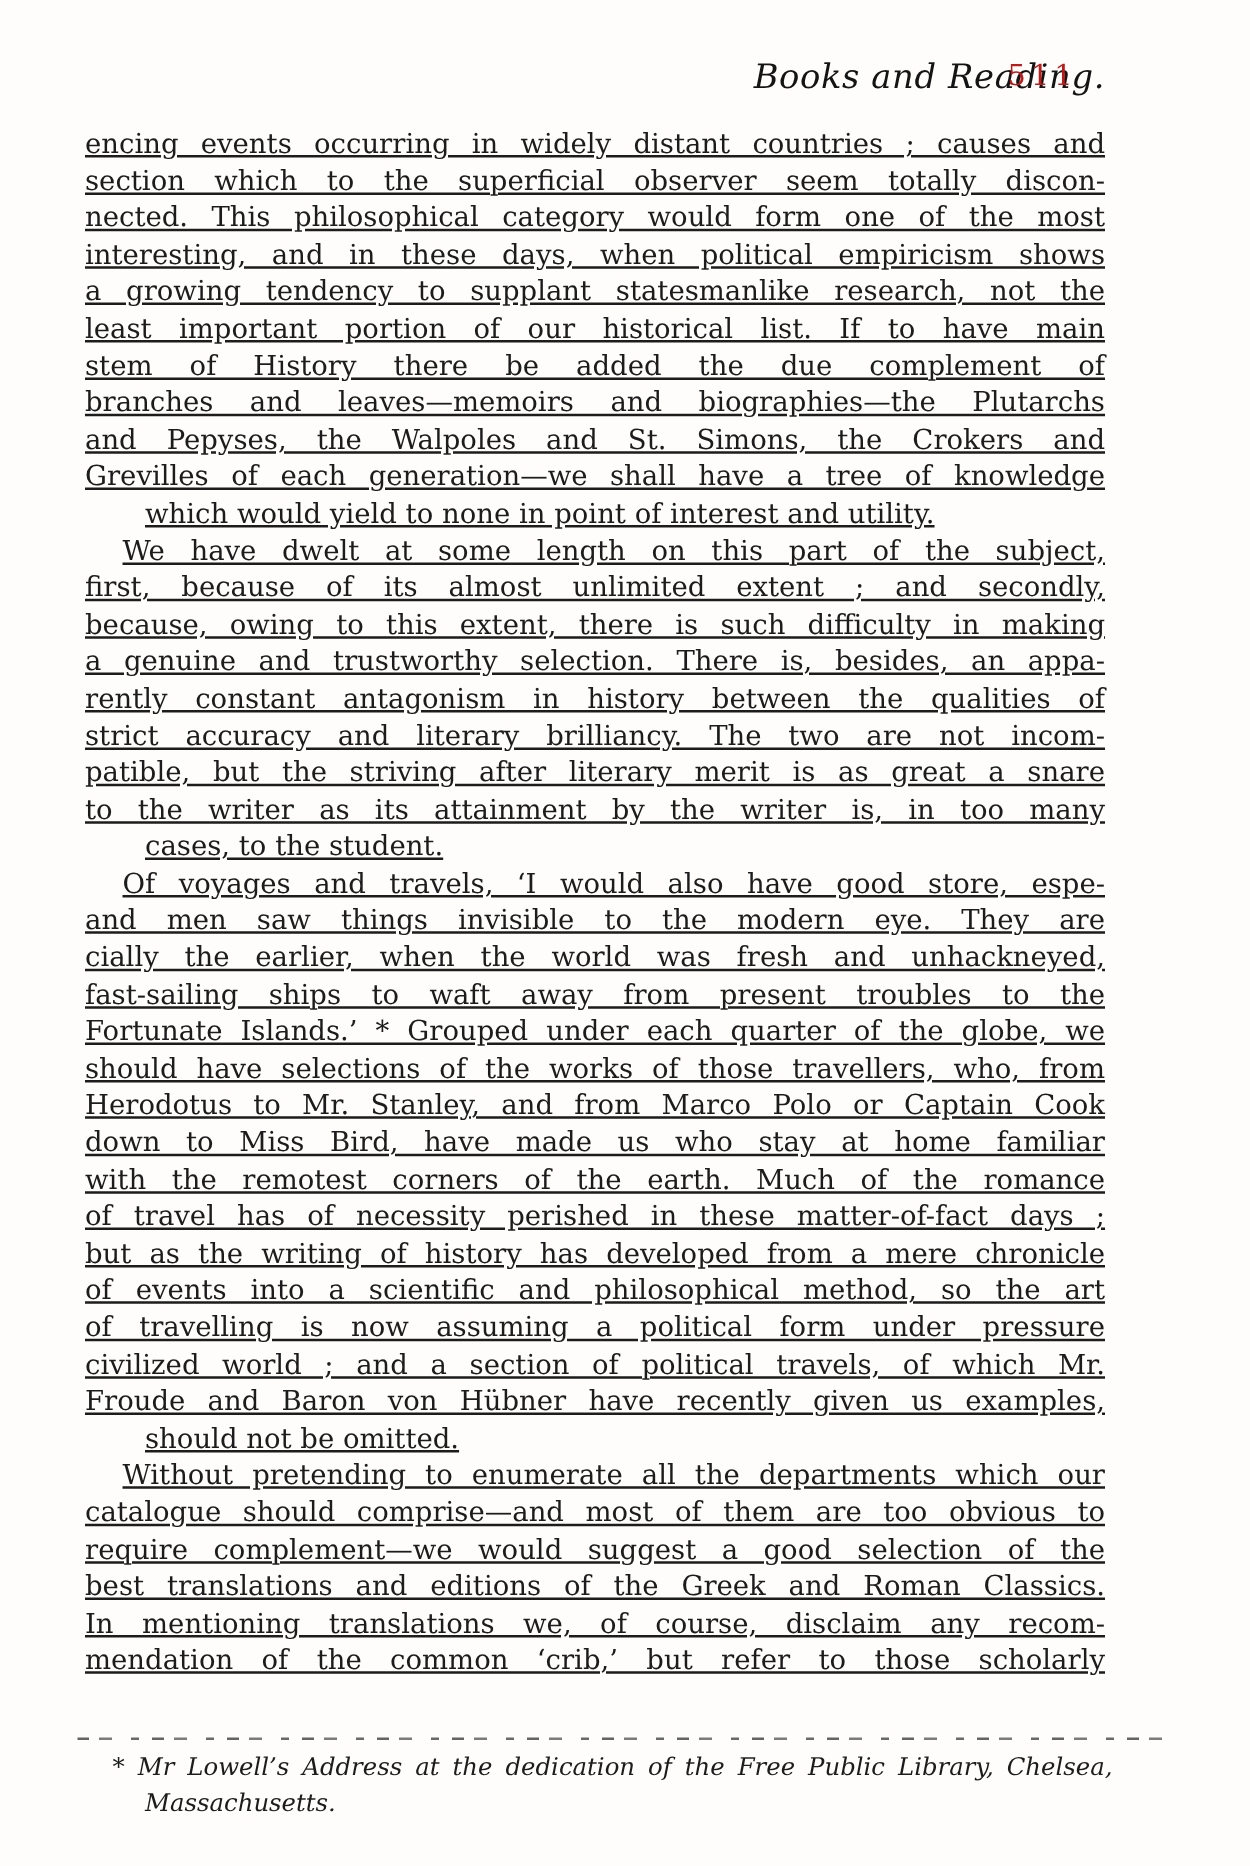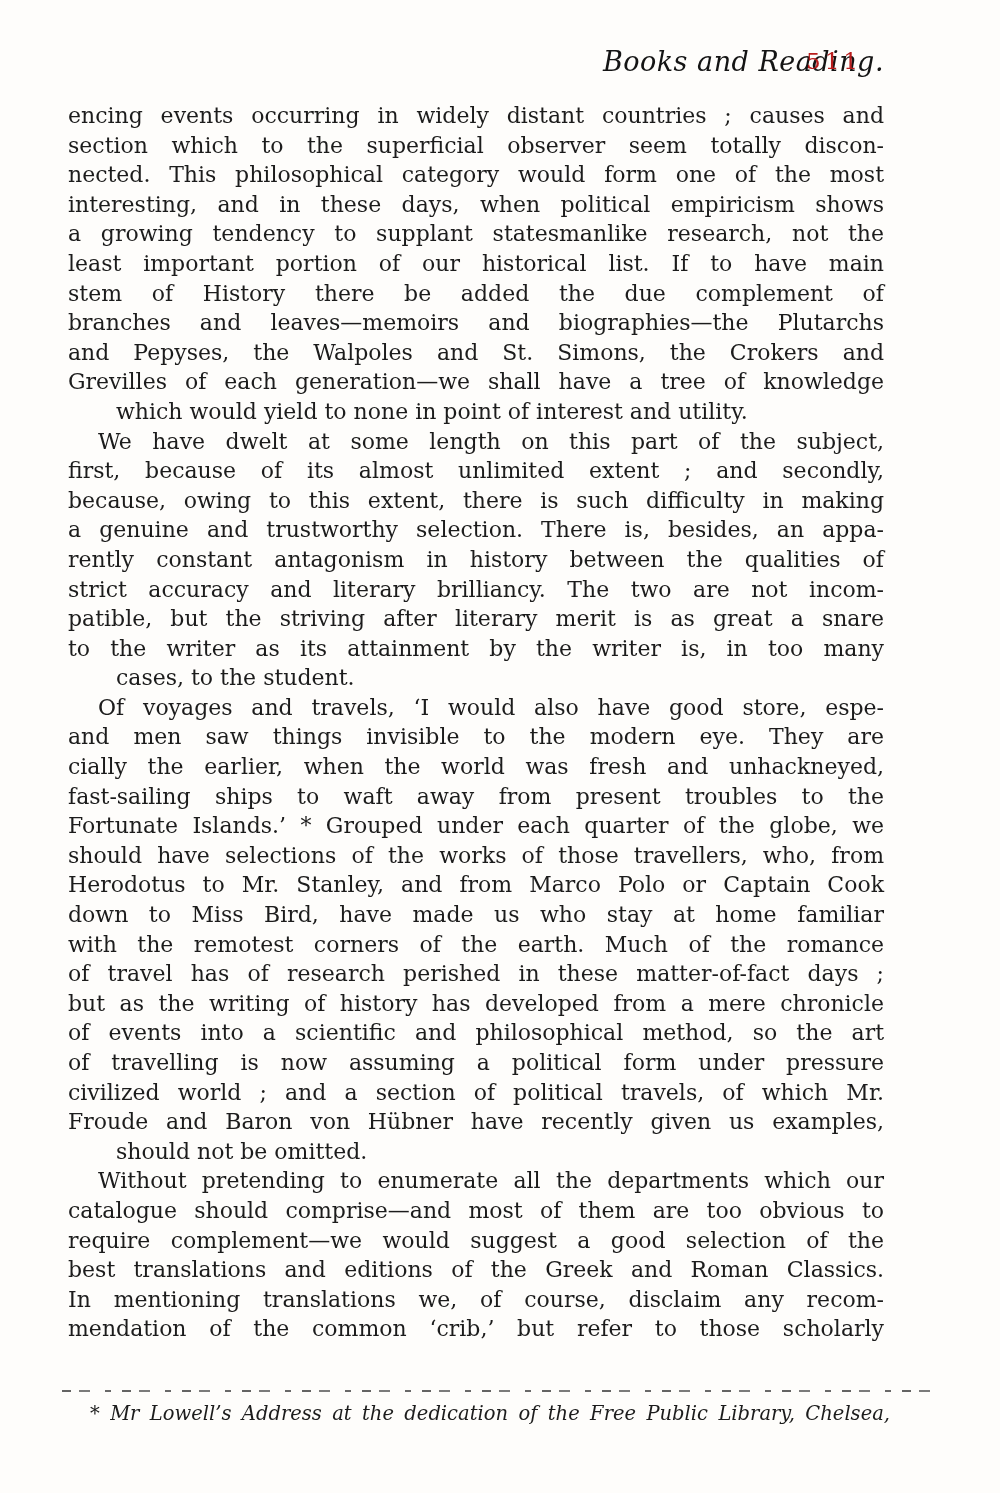--- a/index.html
+++ b/index.html
@@ -38,21 +38,21 @@
     color: #b91c1c;
   }
   .body-text {
     position: absolute;
     top: 101px;
     left: 68px;
     width: 816px;
     font-size: 22px;
     line-height: 29.6px;
   }
-  .paragraph { margin: 0; }
+  .paragraph { margin: 0; text-decoration: underline; }
   .tline {
     text-align: justify;
     text-align-last: justify;
   }
   .tline.endline { text-align-last: left; margin-left: 48px; }
   .tline.ind { text-indent: 30px; }
   .footnote-rule {
     position: absolute;
     top: 1390px;
     left: 62px;
@@ -114,21 +114,21 @@
     <div class="paragraph">
         <div class="tline ind">Of voyages and travels, ‘I would also have good store, espe-</div>
         <div class="tline">and men saw things invisible to the modern eye.  They are</div>
         <div class="tline">cially the earlier, when the world was fresh and unhackneyed,</div>
         <div class="tline">fast-sailing ships to waft away from present troubles to the</div>
         <div class="tline">Fortunate Islands.’ *  Grouped under each quarter of the globe, we</div>
         <div class="tline">should have selections of the works of those travellers, who, from</div>
         <div class="tline">Herodotus to Mr. Stanley, and from Marco Polo or Captain Cook</div>
         <div class="tline">down to Miss Bird, have made us who stay at home familiar</div>
         <div class="tline">with the remotest corners of the earth.  Much of the romance</div>
-        <div class="tline">of travel has of research perished in these matter-of-fact days ;</div>
+        <div class="tline">of travel has of necessity perished in these matter-of-fact days ;</div>
         <div class="tline">but as the writing of history has developed from a mere chronicle</div>
         <div class="tline">of events into a scientific and philosophical method, so the art</div>
         <div class="tline">of travelling is now assuming a political form under pressure</div>
         <div class="tline">civilized world ; and a section of political travels, of which Mr.</div>
         <div class="tline">Froude and Baron von Hübner have recently given us examples,</div>
         <div class="tline endline">should not be omitted.</div>
       </div>
     <div class="paragraph">
         <div class="tline ind">Without pretending to enumerate all the departments which our</div>
         <div class="tline">catalogue should comprise—and most of them are too obvious to</div>
@@ -136,15 +136,16 @@
         <div class="tline">best translations and editions of the Greek and Roman Classics.</div>
         <div class="tline">In mentioning translations we, of course, disclaim any recom-</div>
         <div class="tline">mendation of the common ‘crib,’ but refer to those scholarly</div>
       </div>
   </div>
 
   <div class="footnote-rule"></div>
 
   <div class="footnote">
       <div class="tline ind">* Mr Lowell’s Address at the dedication of the Free  Public  Library,  Chelsea,</div>
+      <div class="tline endline">Massachusetts.</div>
     </div>
 
 </div>
 
 </body></html>

